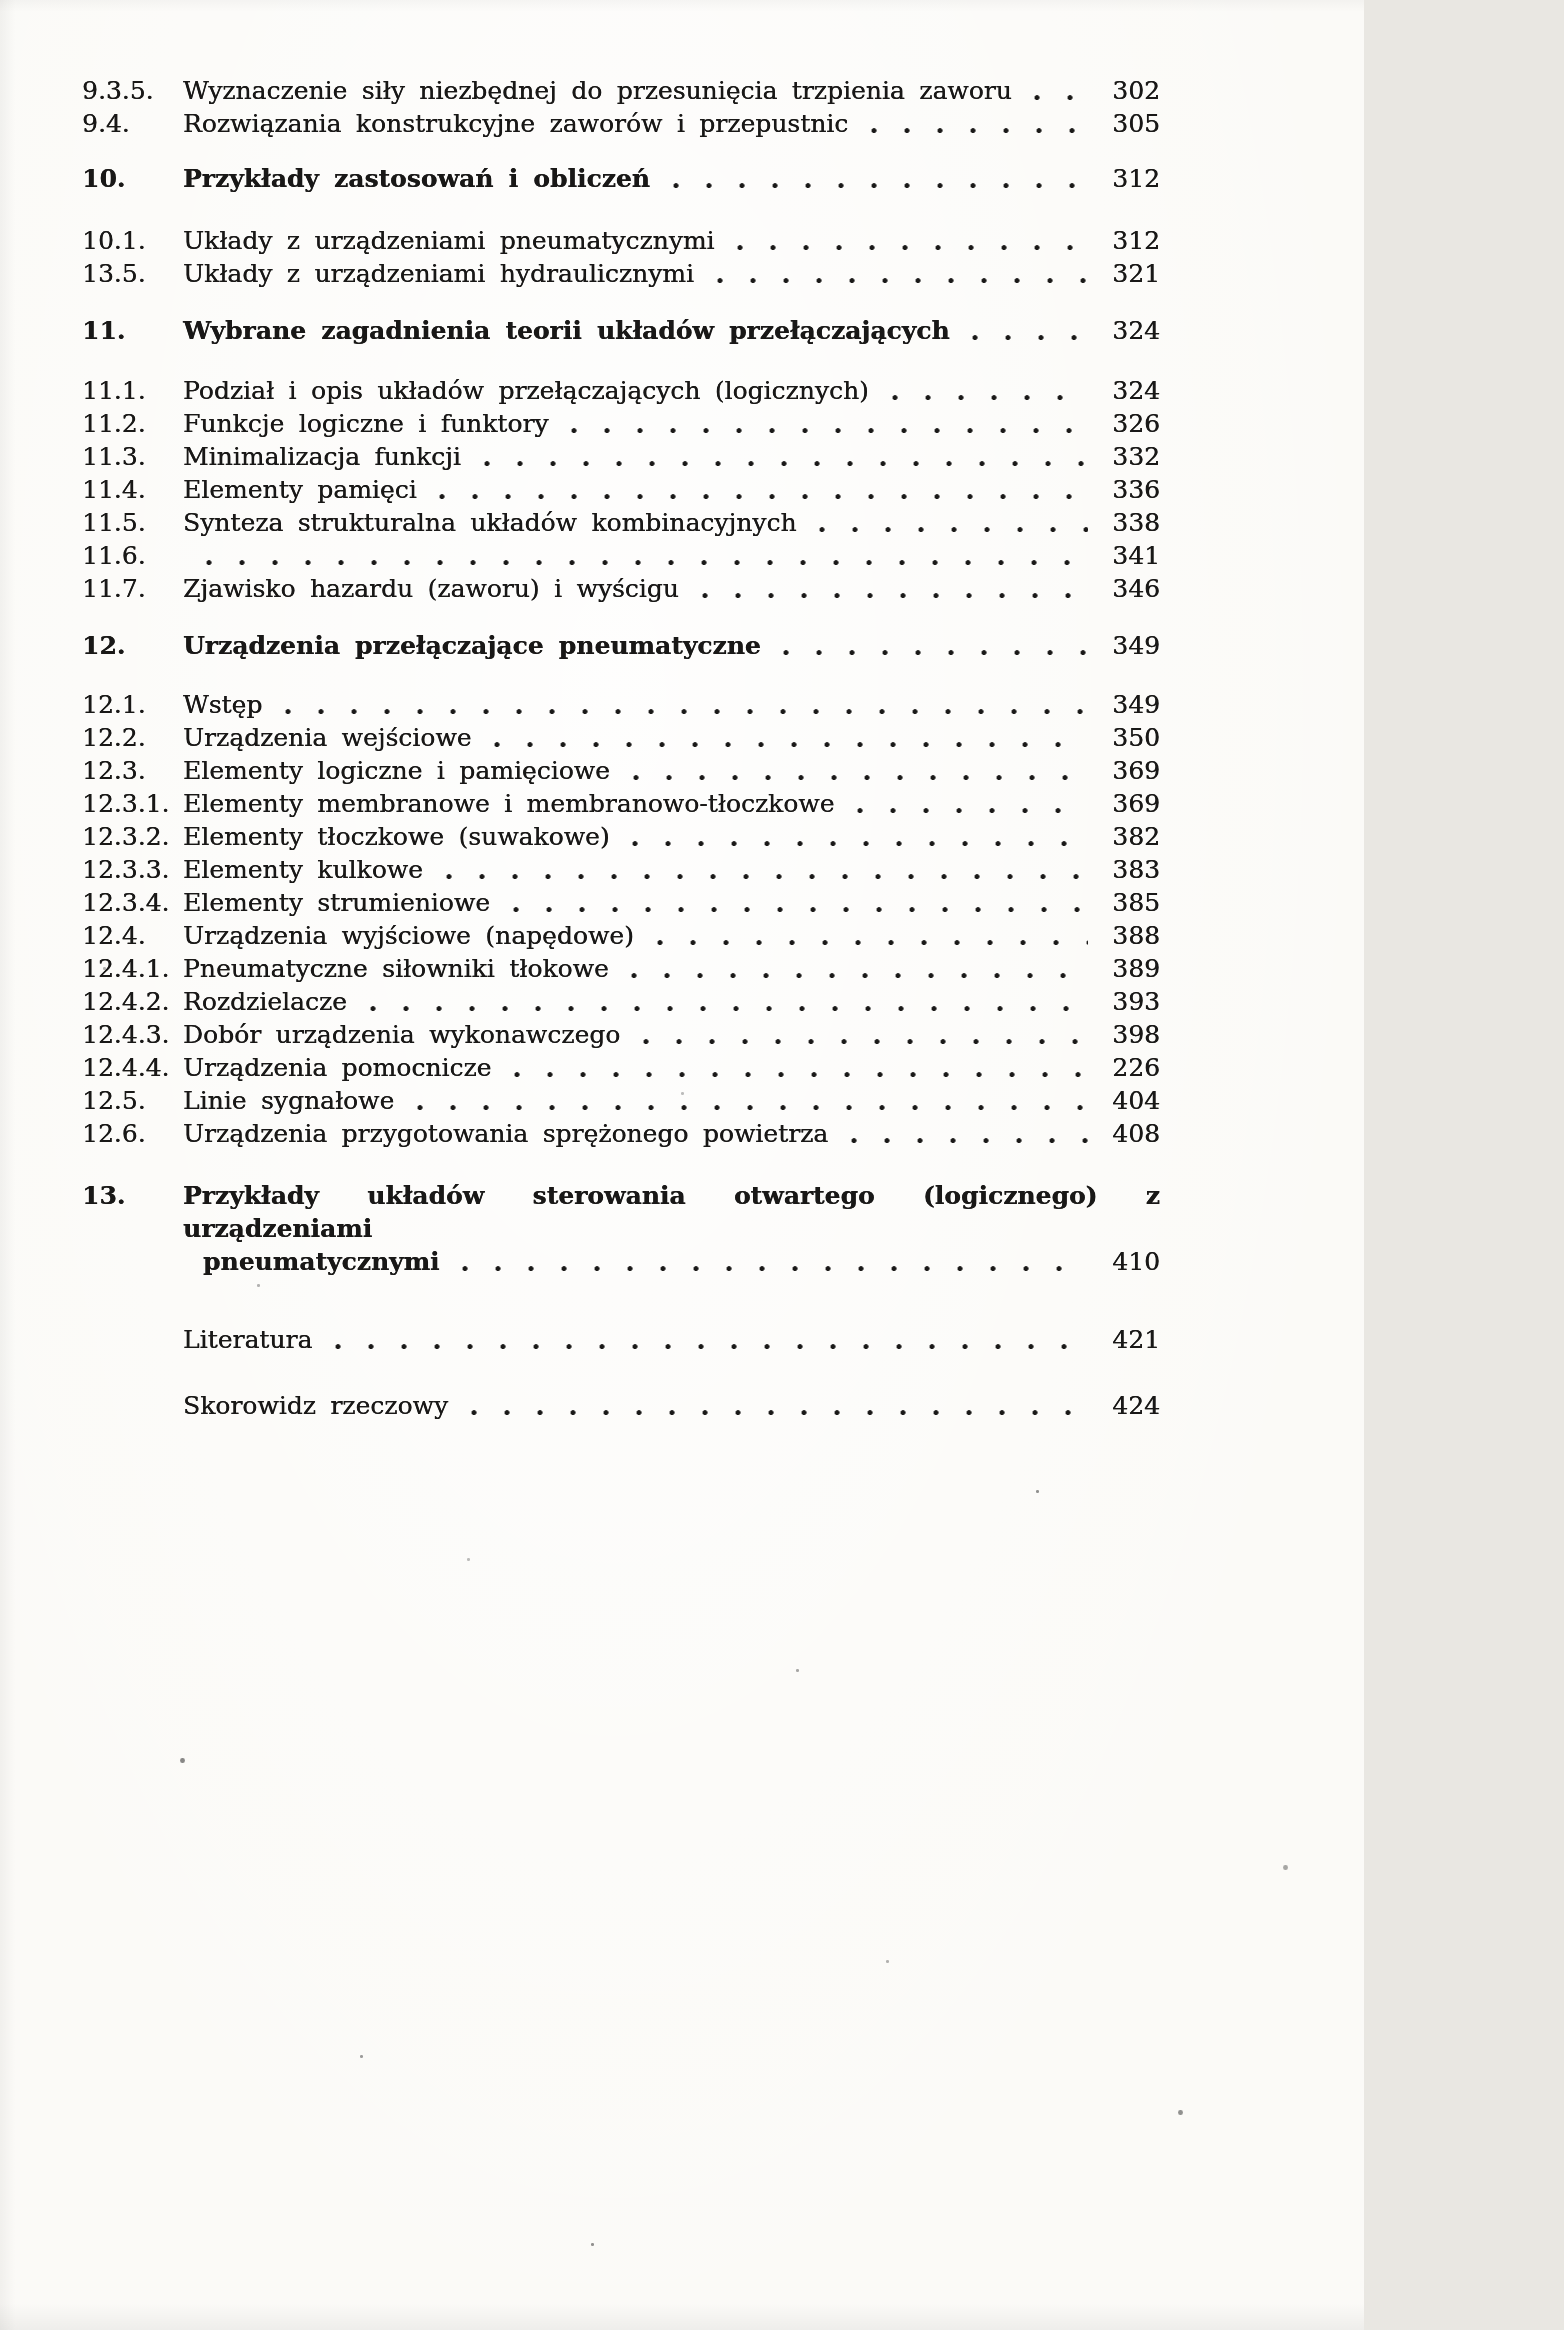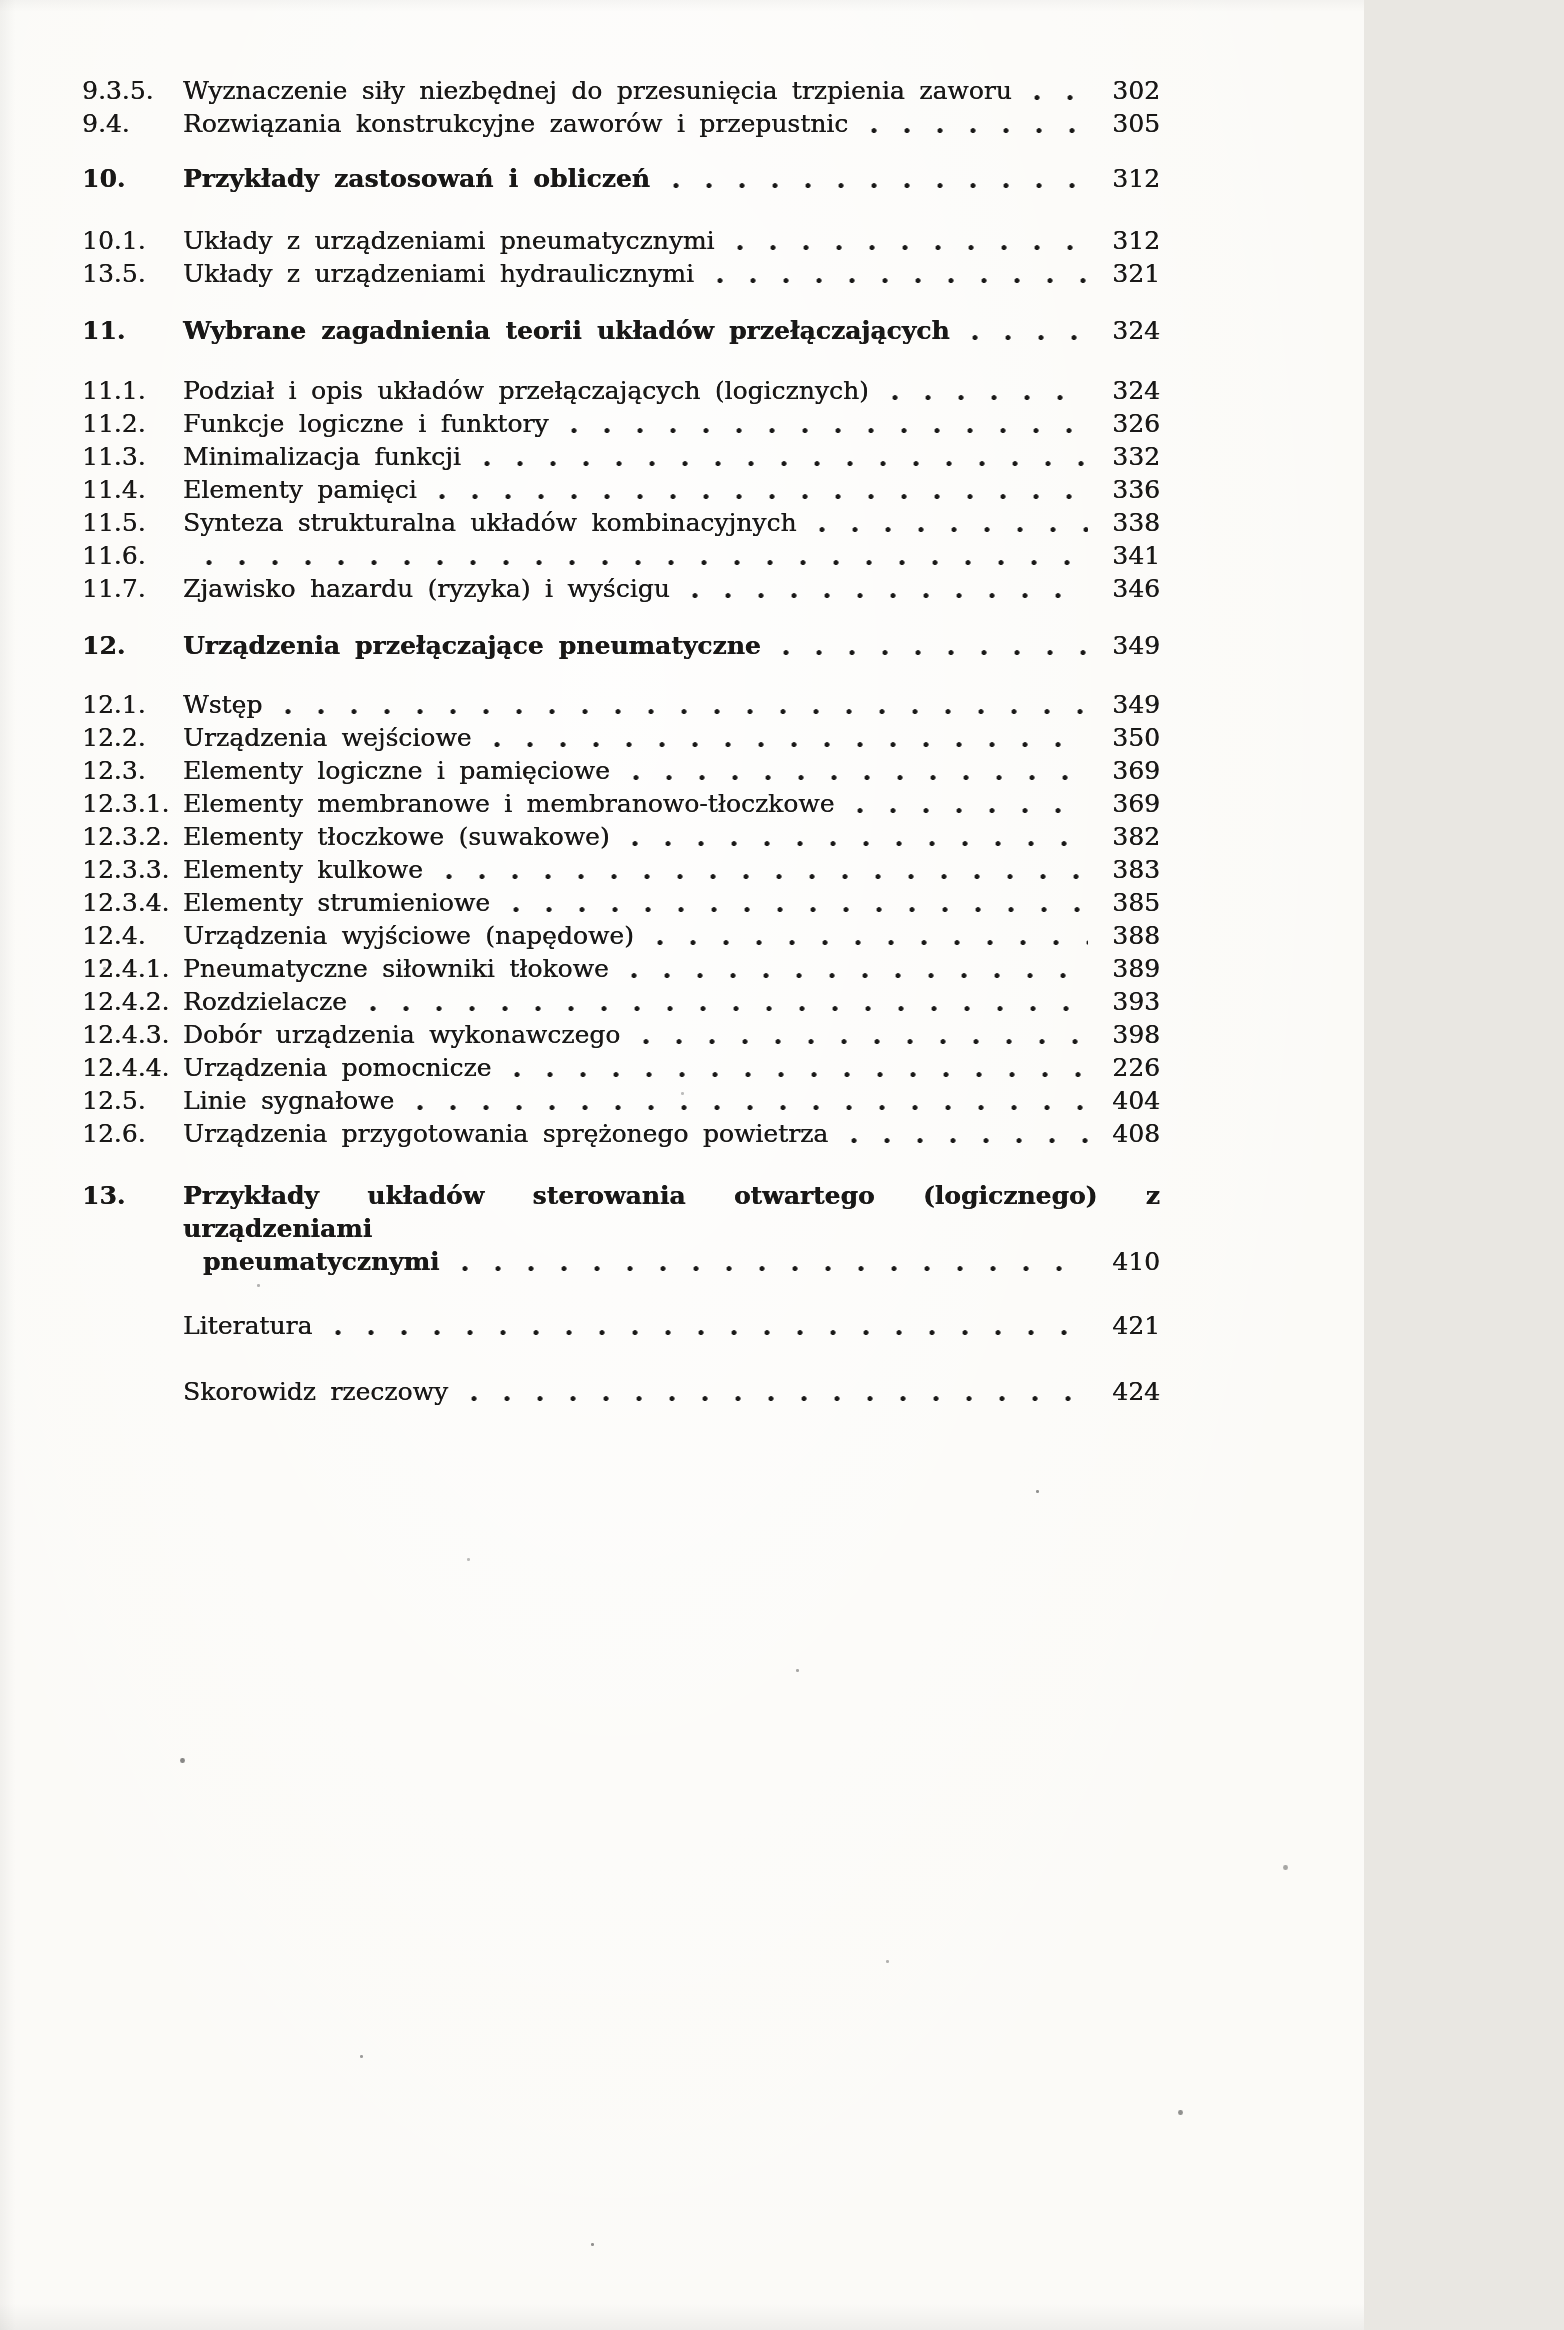--- a/index.html
+++ b/index.html
@@ -185,21 +185,21 @@
   </div>
 
   <div class="row">
     <span class="num">11.6.</span>
     <span class="leader"></span>
     <span class="pg">341</span>
   </div>
 
   <div class="row">
     <span class="num">11.7.</span>
-    <span class="title">Zjawisko hazardu (ryzyka) i wyścigu</span>
+    <span class="title">Zjawisko hazardu (zaworu) i wyścigu</span>
     <span class="leader"></span>
     <span class="pg">346</span>
   </div>
 </div>
       <div class="section" style="margin-top: 24px;">
   <div class="row bold">
     <span class="num">12.</span>
     <span class="title">Urządzenia przełączające pneumatyczne</span>
     <span class="leader"></span>
     <span class="pg">349</span>
@@ -310,21 +310,21 @@
     <div class="rest">
       <div class="line1">Przykłady układów sterowania otwartego (logicznego) z urządzeniami</div>
       <div class="line2row">
         <span class="title">pneumatycznymi</span>
         <span class="leader"></span>
         <span class="pg">410</span>
       </div>
     </div>
   </div>
 </div>
-      <div class="section" style="margin-top: 31px;">
+      <div class="section" style="margin-top: 45px;">
   <div class="row">
     <span class="num"></span>
     <span class="title">Literatura</span>
     <span class="leader"></span>
     <span class="pg">421</span>
   </div>
 </div>
       <div class="section" style="margin-top: 33px;">
   <div class="row">
     <span class="num"></span>

